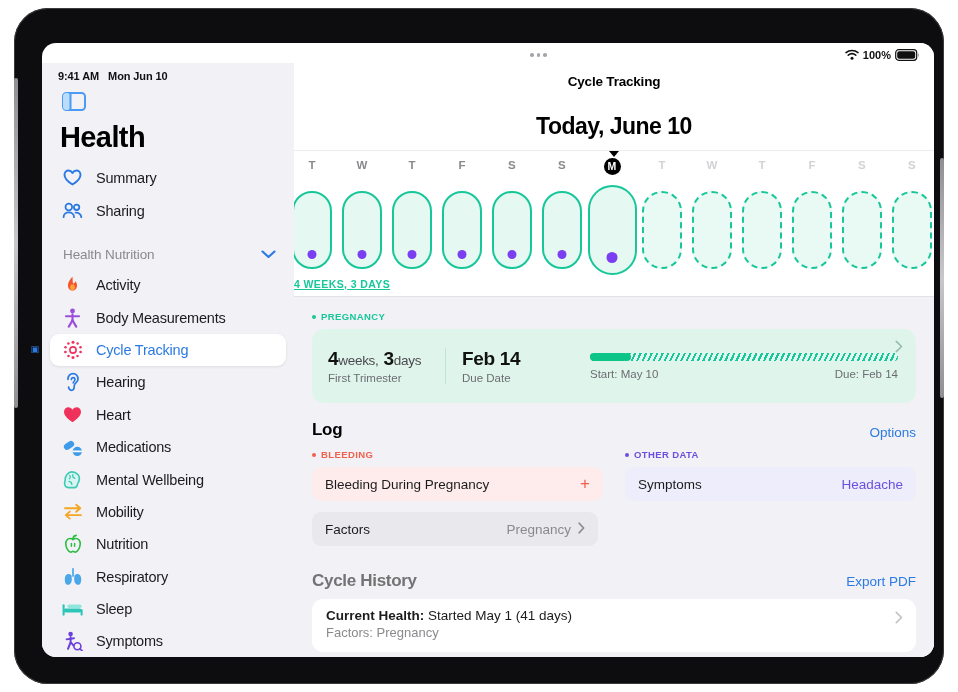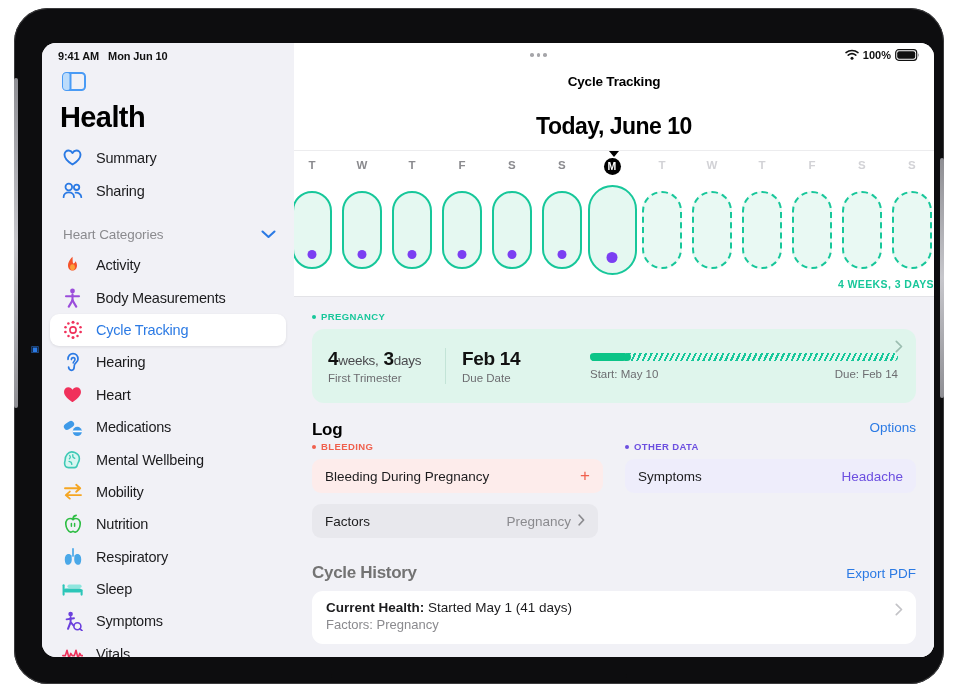--- a/index.html
+++ b/index.html
@@ -49,20 +49,21 @@
     display: flex;
   }
 
   
   #sidebar {
     width: 252px; height: 100%;
     background: #f1f1f6;
     flex: 0 0 252px;
     position: relative;
     overflow: hidden;
+    margin-top: 20px;
   }
   #status-left {
     position: absolute; left: 16px; top: 7px;
     font-size: 11px; font-weight: bold; color: #111;
     letter-spacing: -0.1px;
     display: flex; gap: 9px;
   }
   #sidebar-toggle {
     position: absolute; left: 20px; top: 29px;
     width: 24px; height: 19px;
@@ -190,23 +191,23 @@
   }
   .dot {
     position: absolute; bottom: 8px; left: 50%;
     transform: translateX(-50%);
     width: 9px; height: 9px; border-radius: 50%;
     background: #7b3ff2;
   }
   .capsule.today .dot { width: 11px; height: 11px; bottom: 10px; }
   #weeks-label {
     position: absolute; top: 127px; left: 0; right: 0;
-    text-align: right;
+    text-align: left;
     font-size: 10.5px; font-weight: bold;
-    color: #17c79a; letter-spacing: 0.4px;
+    color: #17c79a; letter-spacing: 0.4px; text-decoration: underline;
   }
 
   
   #content {
     position: absolute; top: 253px; left: 0; right: 0; bottom: 0;
     background: #f1f1f6;
     border-top: 1px solid #e3e3e7;
     padding: 14px 18px 0 18px;
   }
   .sec-tag {
@@ -246,22 +247,22 @@
     position: absolute; top: 0px; width: 8px; height: 8px;
     border-radius: 50%; background: #0bc487;
   }
   #preg-bar-labels {
     display: flex; justify-content: space-between;
     font-size: 11.5px; color: #6c6c70;
   }
 
   
   #log-header {
-    display: flex; align-items: flex-start;
-    margin-top: 17px; margin-bottom: 1px;
+    display: flex; align-items: flex-end;
+    margin-top: 17px; margin-bottom: 9px;
   }
   #log-title { font-size: 17px; font-weight: bold; color: #000; letter-spacing:-0.3px; }
   #log-options { margin-left: auto; font-size: 13.5px; color: #2b7ae4; }
   #log-cols { display: flex; gap: 22px; }
   .log-col { flex: 1; }
   .log-pill {
     height: 34px; border-radius: 9px;
     display: flex; align-items: center;
     padding: 0 13px;
     font-size: 13.5px; color: #1c1c1e;
@@ -346,21 +347,21 @@
               <path d="M13.6 10.7C16.4 10.5 19.2 11.9 19.3 15.2" fill="none" stroke="#2b7ae4" stroke-width="1.8" stroke-linecap="round"></path>
             </svg>
           </span>
           <span class="label">Sharing</span>
         </div>
       </div>
 
       <div id="sidebar-title">Health</div>
 
       <div id="cat-header">
-        <span class="label">Heart Categories</span>
+        <span class="label">Health Nutrition</span>
         <span id="cat-chevron">
           <svg width="15" height="9" viewBox="0 0 15 9">
             <path d="M1.5 1.5L7.5 7L13.5 1.5" fill="none" stroke="#2b7ae4" stroke-width="2.1" stroke-linecap="round" stroke-linejoin="round"></path>
           </svg>
         </span>
       </div>
 
       <div id="nav-cats">
 
         <div class="nav-row cat-row">

